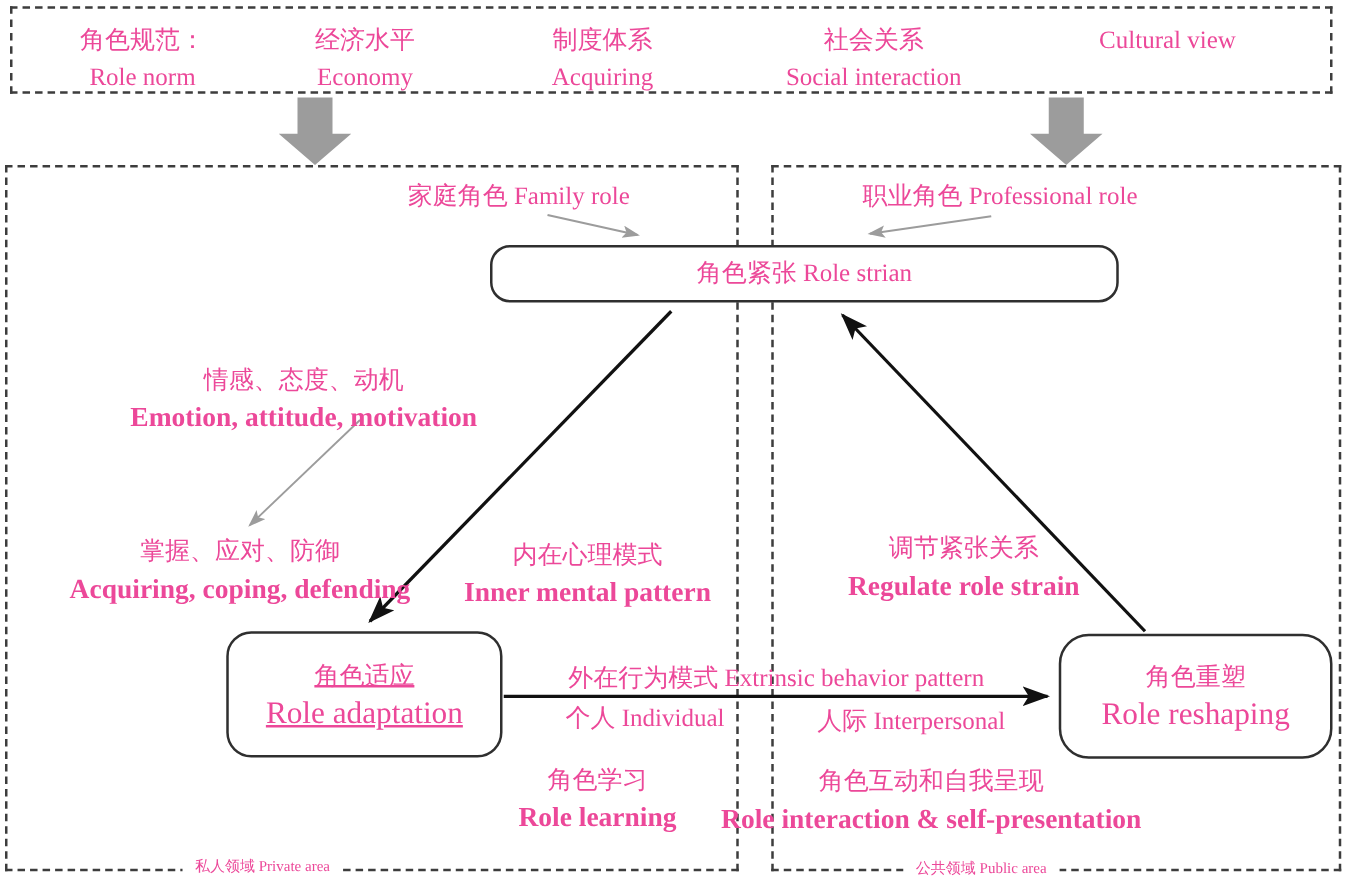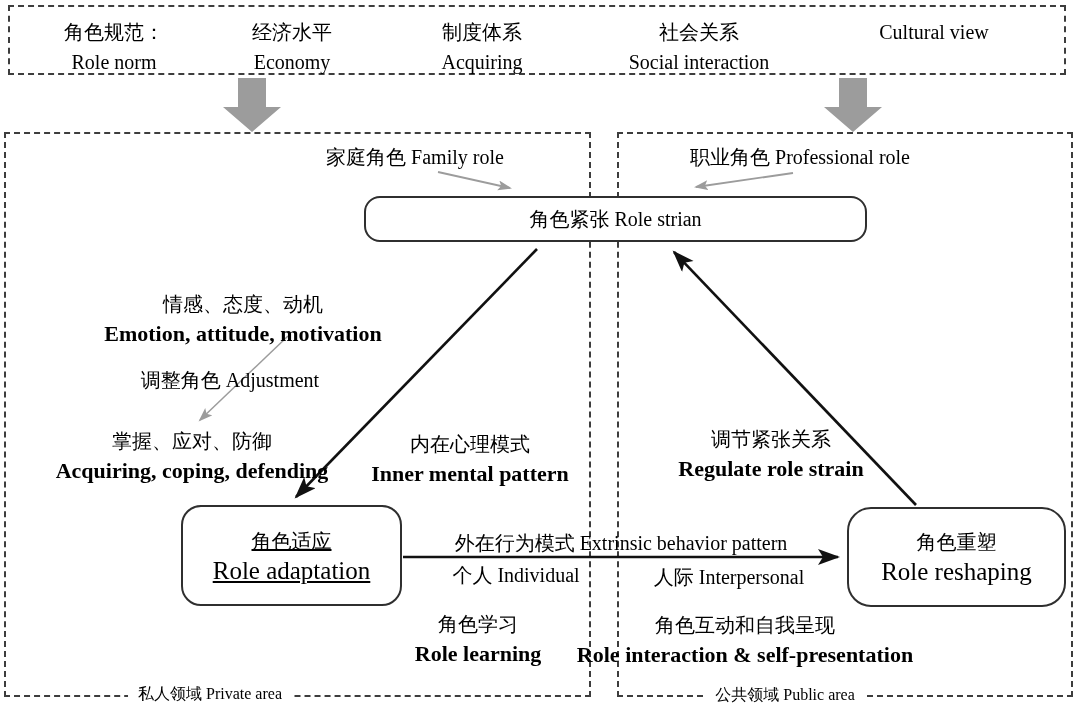--- a/index.html
+++ b/index.html
@@ -1,28 +1,28 @@
 <!DOCTYPE html>
 <html lang="zh"><head>
 <meta charset="utf-8">
 <style>
   html,body{margin:0;padding:0;background:#ffffff;}
   .canvas{
     position:relative;width:1080px;height:713px;background:#fff;overflow:hidden;
-    font-family:"Liberation Serif","DejaVu Serif",serif;color:#000000;
+    font-family:"Liberation Serif","DejaVu Serif",serif;color:#ec4899;
   }
   .dashed{position:absolute;border:2px dashed #3d3d3d;background:transparent;z-index:1;}
   .node{
     position:absolute;border:2px solid #2f2f2f;background:#fff;z-index:2;
     display:flex;flex-direction:column;align-items:center;justify-content:center;
     text-align:center;font-size:20px;line-height:29px;
   }
   .lbl{position:absolute;transform:translateX(-50%);text-align:center;white-space:nowrap;z-index:4;font-size:20px;line-height:30px;}
   .lbl .en{font-size:22px;font-weight:bold;}
-  .area-lbl{position:absolute;transform:translateX(-50%);background:#fff;padding:0 10px;font-size:16px;line-height:27px;white-space:nowrap;z-index:5;}
+  .area-lbl{position:absolute;transform:translateX(-50%);background:#fff;padding:0 10px;font-size:12px;line-height:27px;white-space:nowrap;z-index:5;}
   .factor{position:absolute;top:10px;transform:translateX(-50%);text-align:center;white-space:nowrap;font-size:20px;line-height:30px;z-index:2;}
   .arrows{position:absolute;left:0;top:0;z-index:3;pointer-events:none;}
   .node .en{font-size:25px;}
 </style>
 </head>
 <body>
 
 <div class="canvas">
 
   <div class="dashed" style="left:8px;top:5px;width:1054px;height:66px;">
@@ -46,21 +46,21 @@
       <div>Cultural view</div>
     </div>
   </div>
 
   <div class="dashed" style="left:4px;top:132px;width:583px;height:561px;"></div>
   <div class="dashed" style="left:617px;top:132px;width:452px;height:561px;"></div>
 
   <div class="area-lbl" style="left:210px;top:680px;">私人领域 Private area</div>
   <div class="area-lbl" style="left:785px;top:681px;">公共领域 Public area</div>
 
-  <div class="node" style="left:364px;top:196px;width:499px;height:42px;border-radius:16px;">
+  <div class="node" style="left:392px;top:196px;width:499px;height:42px;border-radius:16px;">
     <div>角色紧张 Role strian</div>
   </div>
 
   <div class="node" style="left:181px;top:505px;width:217px;height:97px;border-radius:20px;text-decoration:underline;">
     <div>角色适应</div>
     <div class="en">Role adaptation</div>
   </div>
 
   <div class="node" style="left:847px;top:507px;width:215px;height:96px;border-radius:24px;">
     <div>角色重塑</div>
@@ -68,21 +68,20 @@
   </div>
 
   <div class="lbl" style="left:415px;top:142px;">家庭角色 Family role</div>
   <div class="lbl" style="left:800px;top:142px;">职业角色 Professional role</div>
 
   <div class="lbl" style="left:243px;top:289px;">
     <div>情感、态度、动机</div>
     <div class="en">Emotion, attitude, motivation</div>
   </div>
 
-  <div class="lbl" style="left:230px;top:365px;">调整角色 Adjustment</div>
 
   <div class="lbl" style="left:192px;top:426px;">
     <div>掌握、应对、防御</div>
     <div class="en">Acquiring, coping, defending</div>
   </div>
 
   <div class="lbl" style="left:470px;top:429px;">
     <div>内在心理模式</div>
     <div class="en">Inner mental pattern</div>
   </div>

